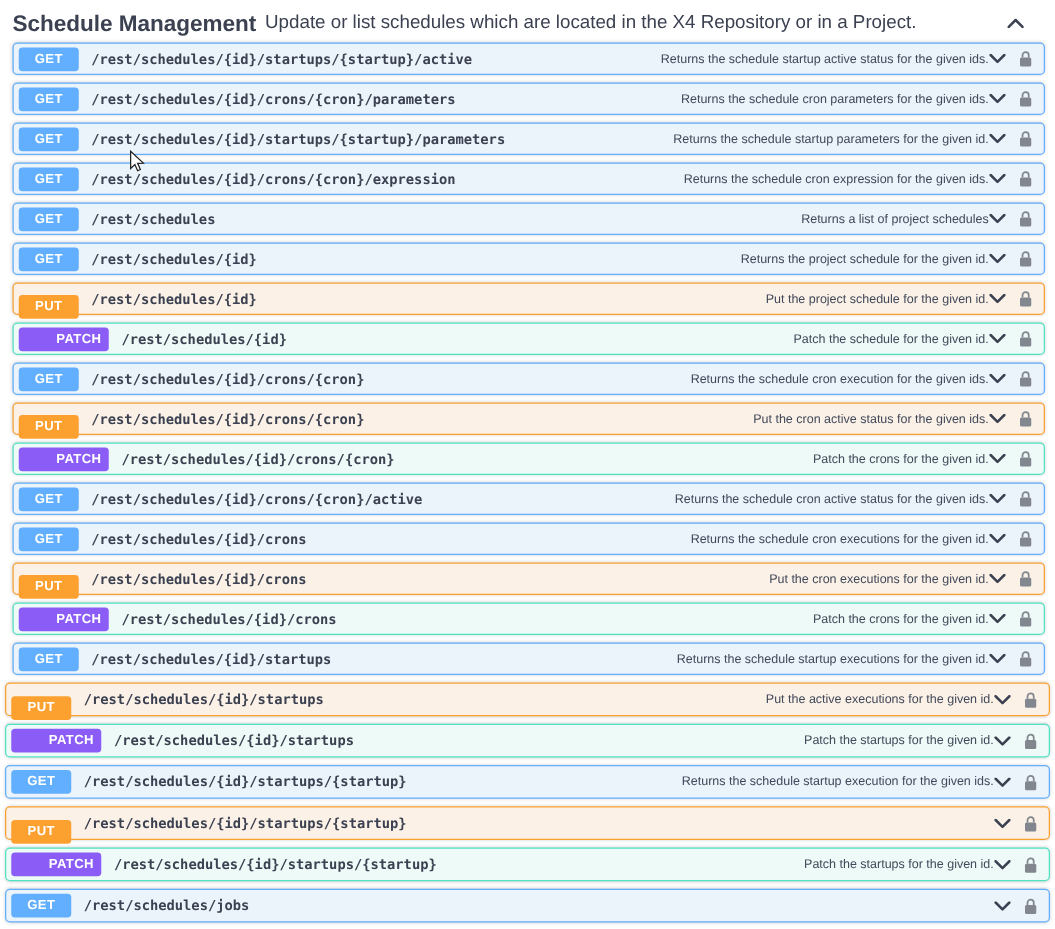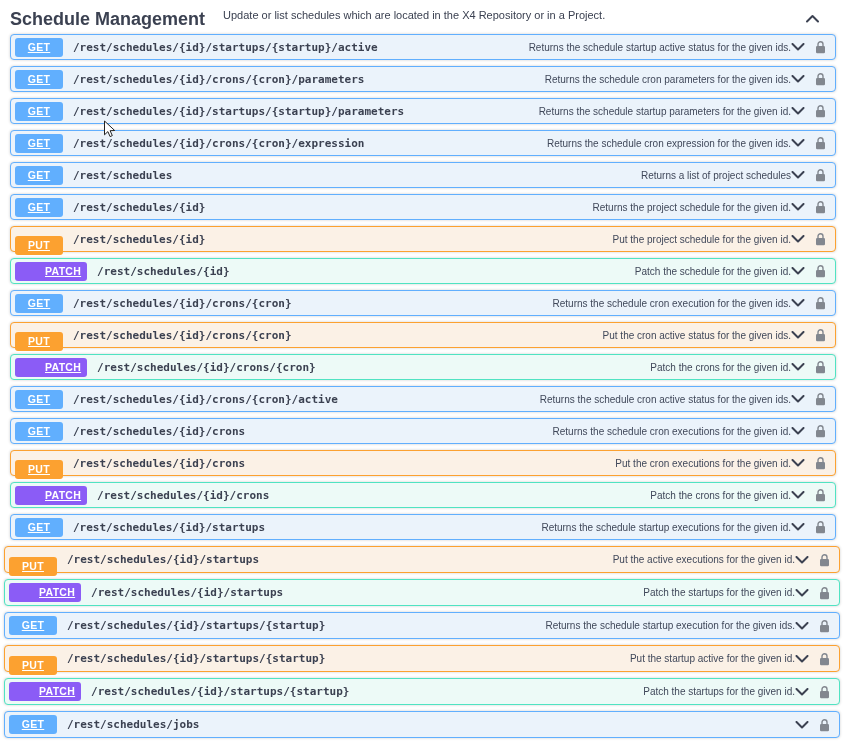--- a/index.html
+++ b/index.html
@@ -19,23 +19,23 @@
     padding: 9px 22px 5px 10px;
     height: 32px;
   }
   .tag-title {
     font-size: 18px;
     font-weight: bold;
     color: #3b4151;
     white-space: nowrap;
   }
   .tag-desc {
-    font-size: 11px;
+    font-size: 15px;
     color: #3b4151;
-    margin-left: 18px;
+    margin-left: 7px;
     white-space: nowrap;
   }
   .tag-collapse {
     margin-left: auto;
     align-self: center;
     background: none; border: none;
     cursor: pointer;
     display: flex; align-items: center;
     padding: 2px;
   }
@@ -65,21 +65,20 @@
     padding: 0 6px;
     height: 19px;
     line-height: 19px;
     border-radius: 3px;
     font-size: 10.5px;
     font-weight: bold;
     letter-spacing: .3px;
     color: #fff;
     text-align: center;
     flex: 0 0 auto;
-    text-decoration: underline;
   }
   .get   .method-badge { background: #61affe; }
   .put   .method-badge { background: #fca130; margin-top: 13px; }
   .patch .method-badge { background: #8b5cf6; padding-left: 30px; }
 
   .op-path {
     margin-left: 10px;
     font-family: "DejaVu Sans Mono", monospace;
     font-size: 11px;
     font-weight: bold;
@@ -544,21 +543,20 @@
             <path d="M3 6 V4.2 a2.5 2.5 0 0 1 5 0 V6" fill="none" stroke="#82878f" stroke-width="1.4"></path>
             <rect x="1" y="6" width="9" height="7.2" rx="1.2" fill="#82878f"></rect>
           </svg>
         </span>
       </button>
     </span>
   </section>
     <section class="opblock put wide">
     <span class="method-badge">PUT</span>
     <span class="op-path">/rest/schedules/{id}/startups/{startup}</span>
-    <span class="op-desc">Put the startup active for the given id.</span>
     <span class="op-controls">
       <button class="icon-btn">
         <span style="display:flex">
           <svg width="14" height="8" viewBox="0 0 14 8">
               <polyline points="1.5,1 7,6.5 12.5,1" fill="none" stroke="#3b4151" stroke-width="2" stroke-linecap="round" stroke-linejoin="round"></polyline>
             </svg>
         </span>
       </button>
       <button class="icon-btn">
         <span style="display:flex">

